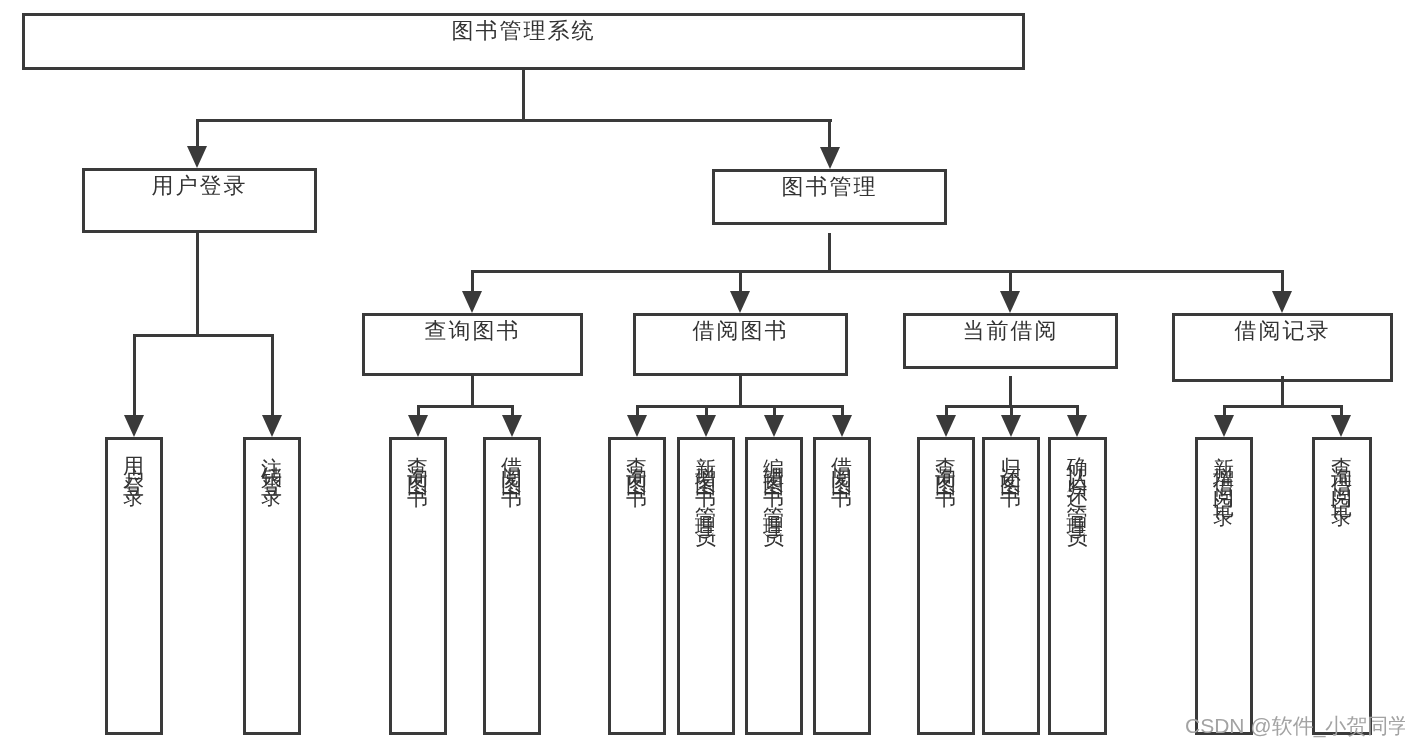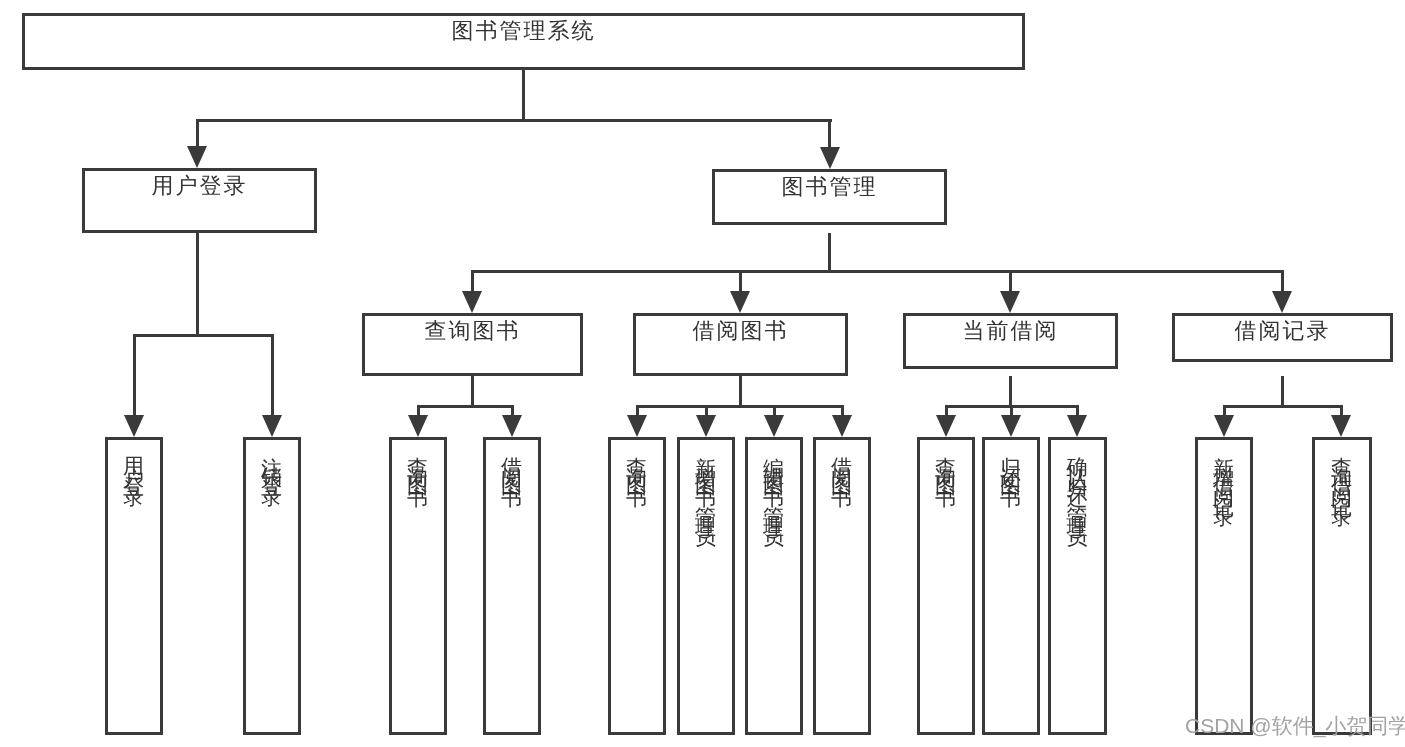--- a/index.html
+++ b/index.html
@@ -98,21 +98,21 @@
 
   <div class="box" style="left:362px;top:313px;width:221px;height:63px">
     <span class="hlabel">查询图书</span>
   </div>
   <div class="box" style="left:633px;top:313px;width:215px;height:63px">
     <span class="hlabel">借阅图书</span>
   </div>
   <div class="box" style="left:903px;top:313px;width:215px;height:56px">
     <span class="hlabel">当前借阅</span>
   </div>
-  <div class="box" style="left:1172px;top:313px;width:221px;height:49px">
+  <div class="box" style="left:1172px;top:313px;width:221px;height:69px">
     <span class="hlabel">借阅记录</span>
   </div>
 
   <div class="vline" style="left:471px;top:376px;height:31px"></div>
   <div class="hline" style="left:417px;top:405px;width:97px"></div>
   <div class="vline" style="left:417px;top:405px;height:12px"></div>
   <div class="tri" style="left:408px;top:415px"></div>
   <div class="vline" style="left:511px;top:405px;height:12px"></div>
   <div class="tri" style="left:502px;top:415px"></div>
 

